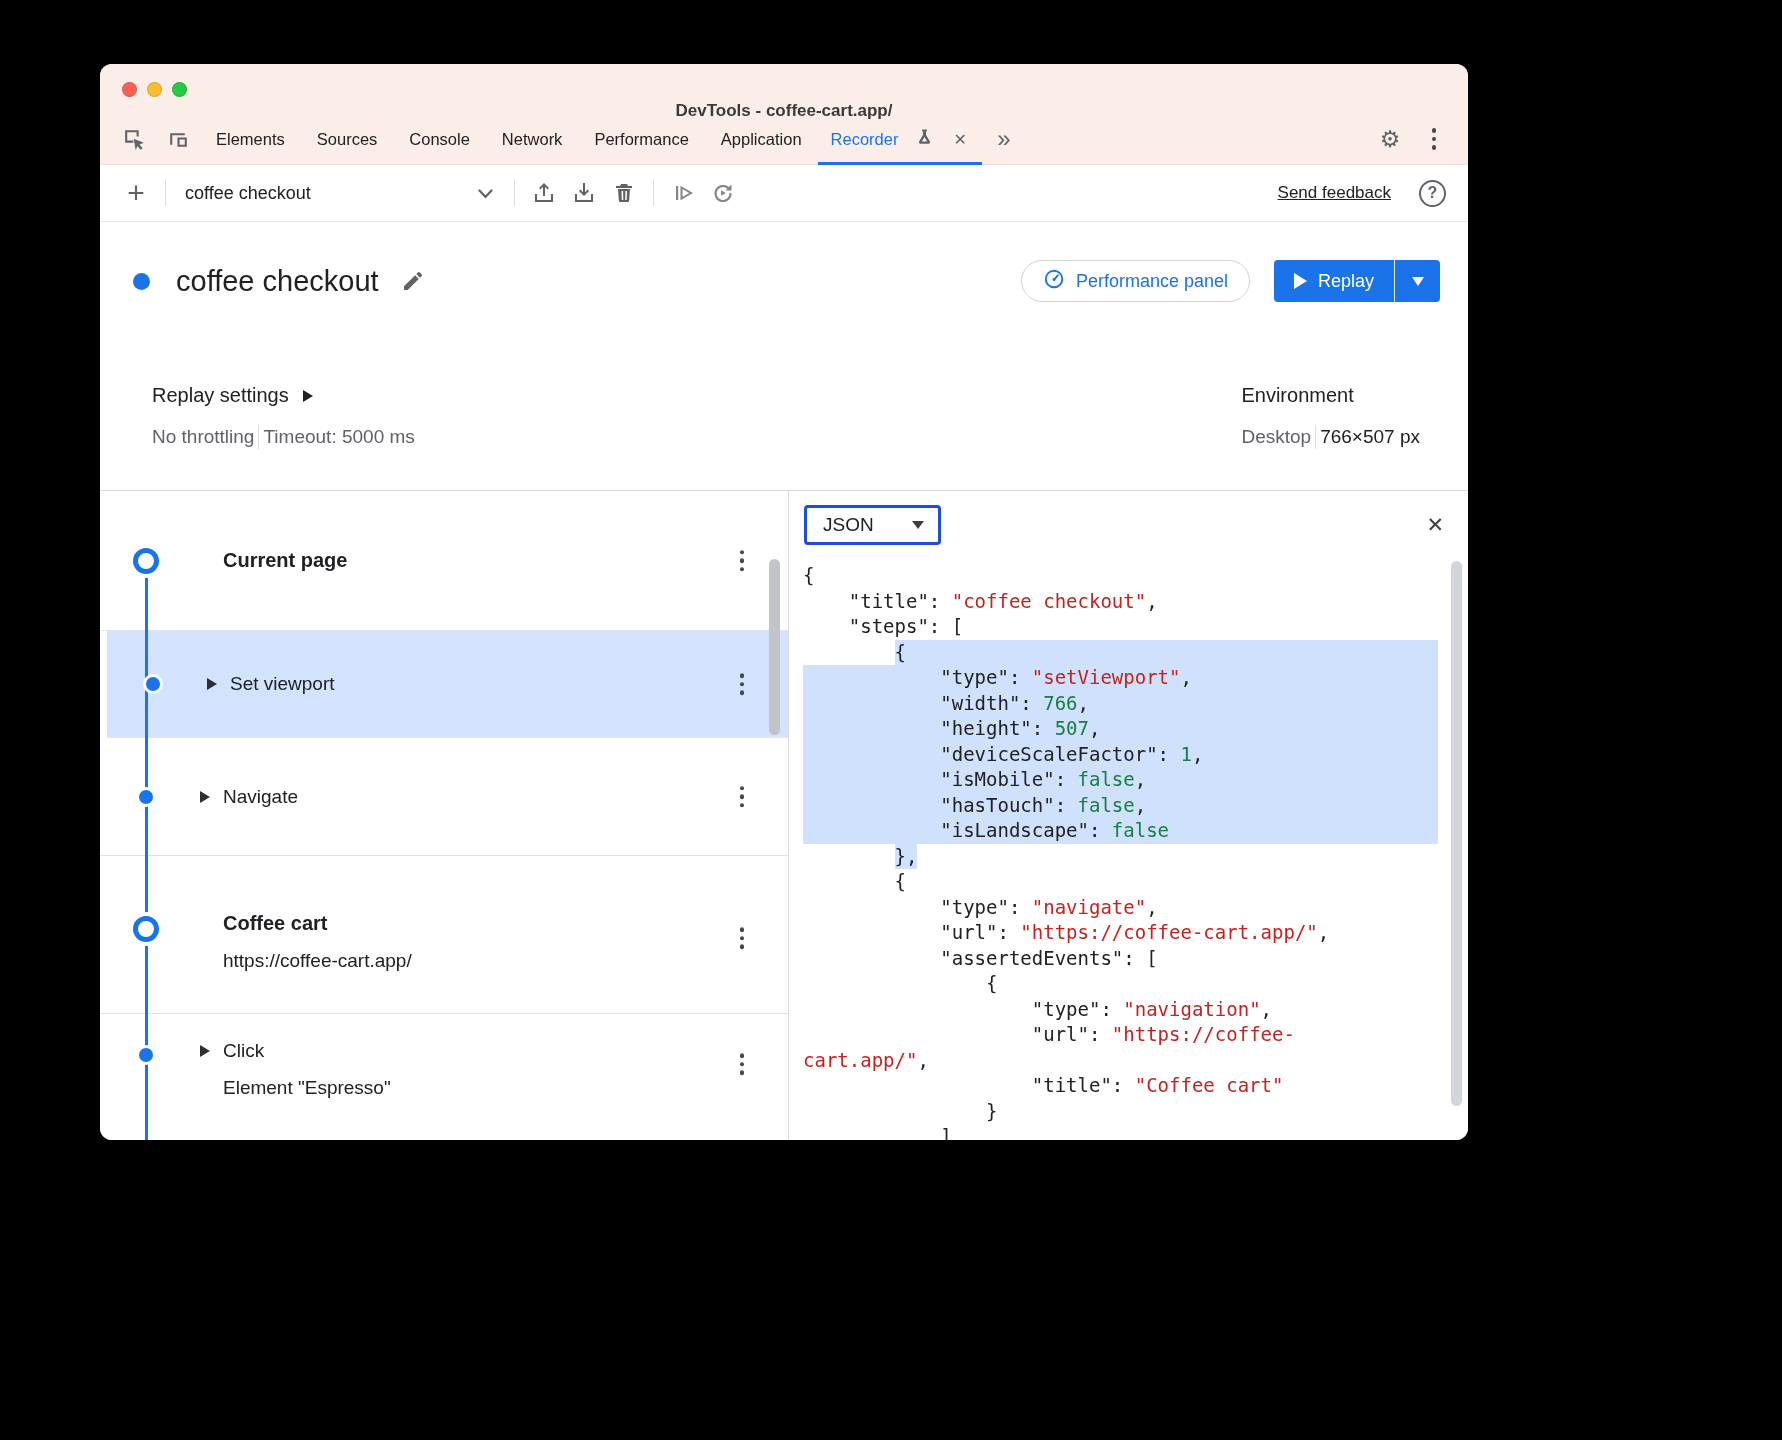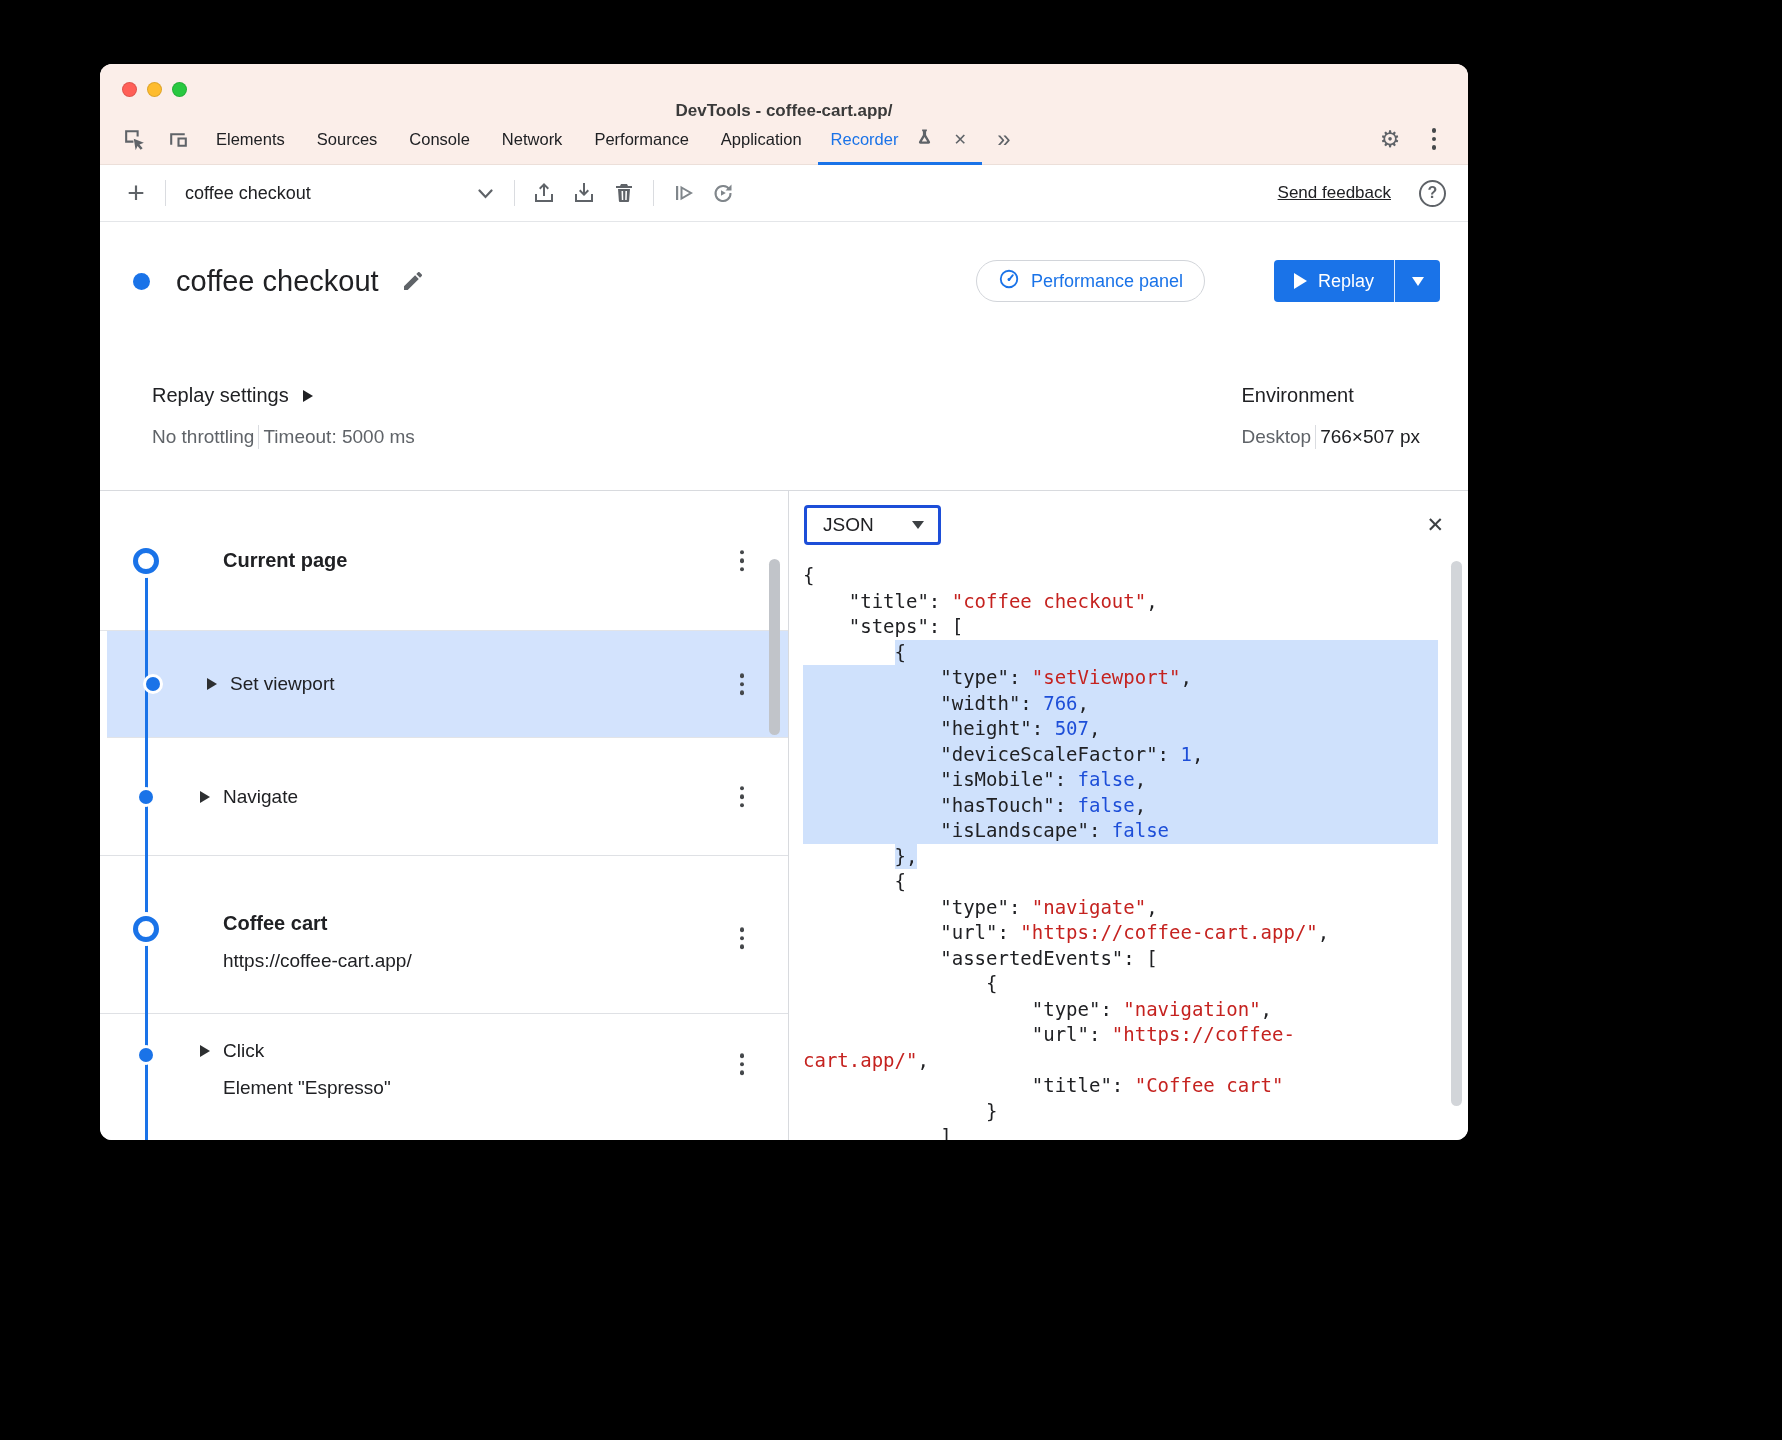--- a/index.html
+++ b/index.html
@@ -50,21 +50,21 @@
   .rec-header { height:118px; display:flex; align-items:center; padding:0 28px 0 33px; }
   .rec-dot { width:17px; height:17px; border-radius:50%; background:#1a73e8; flex:0 0 auto; }
   .rec-title { font-size:29px; color:#202124; margin-left:26px; }
   .edit-btn { margin-left:22px; display:flex; align-items:center; cursor:pointer; }
   .header-actions { margin-left:auto; display:flex; align-items:center; gap:24px; }
   .perf-btn { height:42px; border:1px solid #d2d5da; border-radius:21px; background:#fff;
               display:flex; align-items:center; gap:11px; padding:0 21px;
               font-size:18px; font-weight:500; color:#1a73e8; cursor:pointer; }
   .replay-split { display:flex; height:42px; cursor:pointer; }
   .replay-main { background:#1a73e8; color:#fff; font-size:18px; font-weight:500;
-                 display:flex; align-items:center; gap:11px; padding:0 20px; border-radius:4px 0 0 4px;margin-left:45px; }
+                 display:flex; align-items:center; gap:11px; padding:0 20px; border-radius:4px 0 0 4px; }
   .replay-caret { width:46px; background:#1a73e8; border-left:1px solid rgba(255,255,255,.85);
                   border-radius:0 4px 4px 0; display:flex; align-items:center; justify-content:center; }
   .tri-play { width:0; height:0; border-left:13px solid #fff; border-top:8px solid transparent; border-bottom:8px solid transparent; }
   .tri-down-w { width:0; height:0; border-top:9px solid #fff; border-left:6.5px solid transparent; border-right:6.5px solid transparent; }
 
   
   .settings { height:150px; padding:44px 28px 0 52px; display:flex; justify-content:space-between; }
   .set-label { font-size:20px; color:#202124; display:flex; align-items:center; gap:14px; cursor:pointer; }
   .tri-right-sm { width:0; height:0; border-left:10px solid #202124; border-top:6.5px solid transparent; border-bottom:6.5px solid transparent; }
   .set-values { margin-top:18px; display:flex; align-items:center; gap:4px; font-size:19px; color:#5f6368;text-align:right; }
@@ -121,21 +121,21 @@
 
   .code { font-family:"DejaVu Sans Mono",monospace; font-size:19px; line-height:25.5px;
           color:#202124; padding:4px 30px 0 14px; }
   .code-line { display:flex; }
   .code-line span { white-space:pre; }
   .hl-full { background:#cfe1fc; }
   .hl-grow { flex:1; background:#cfe1fc; }
   .hl-bit  { background:#cfe1fc; }
   .seg-t { color:#202124; }
   .seg-s { color:#c5221f; }
-  .seg-n, .seg-b { color:#1d4ed8; }
+  .seg-n, .seg-b { color:#15803d; }
 
   .scroll-thumb-right { position:absolute; right:6px; top:70px; width:11px; height:545px; background:#d2d5d9; border-radius:6px; z-index:3; }
 </style>
 </head>
 <body>
 
 <div class="window">
 
   <div class="titlebar">
     <div class="traffic">

